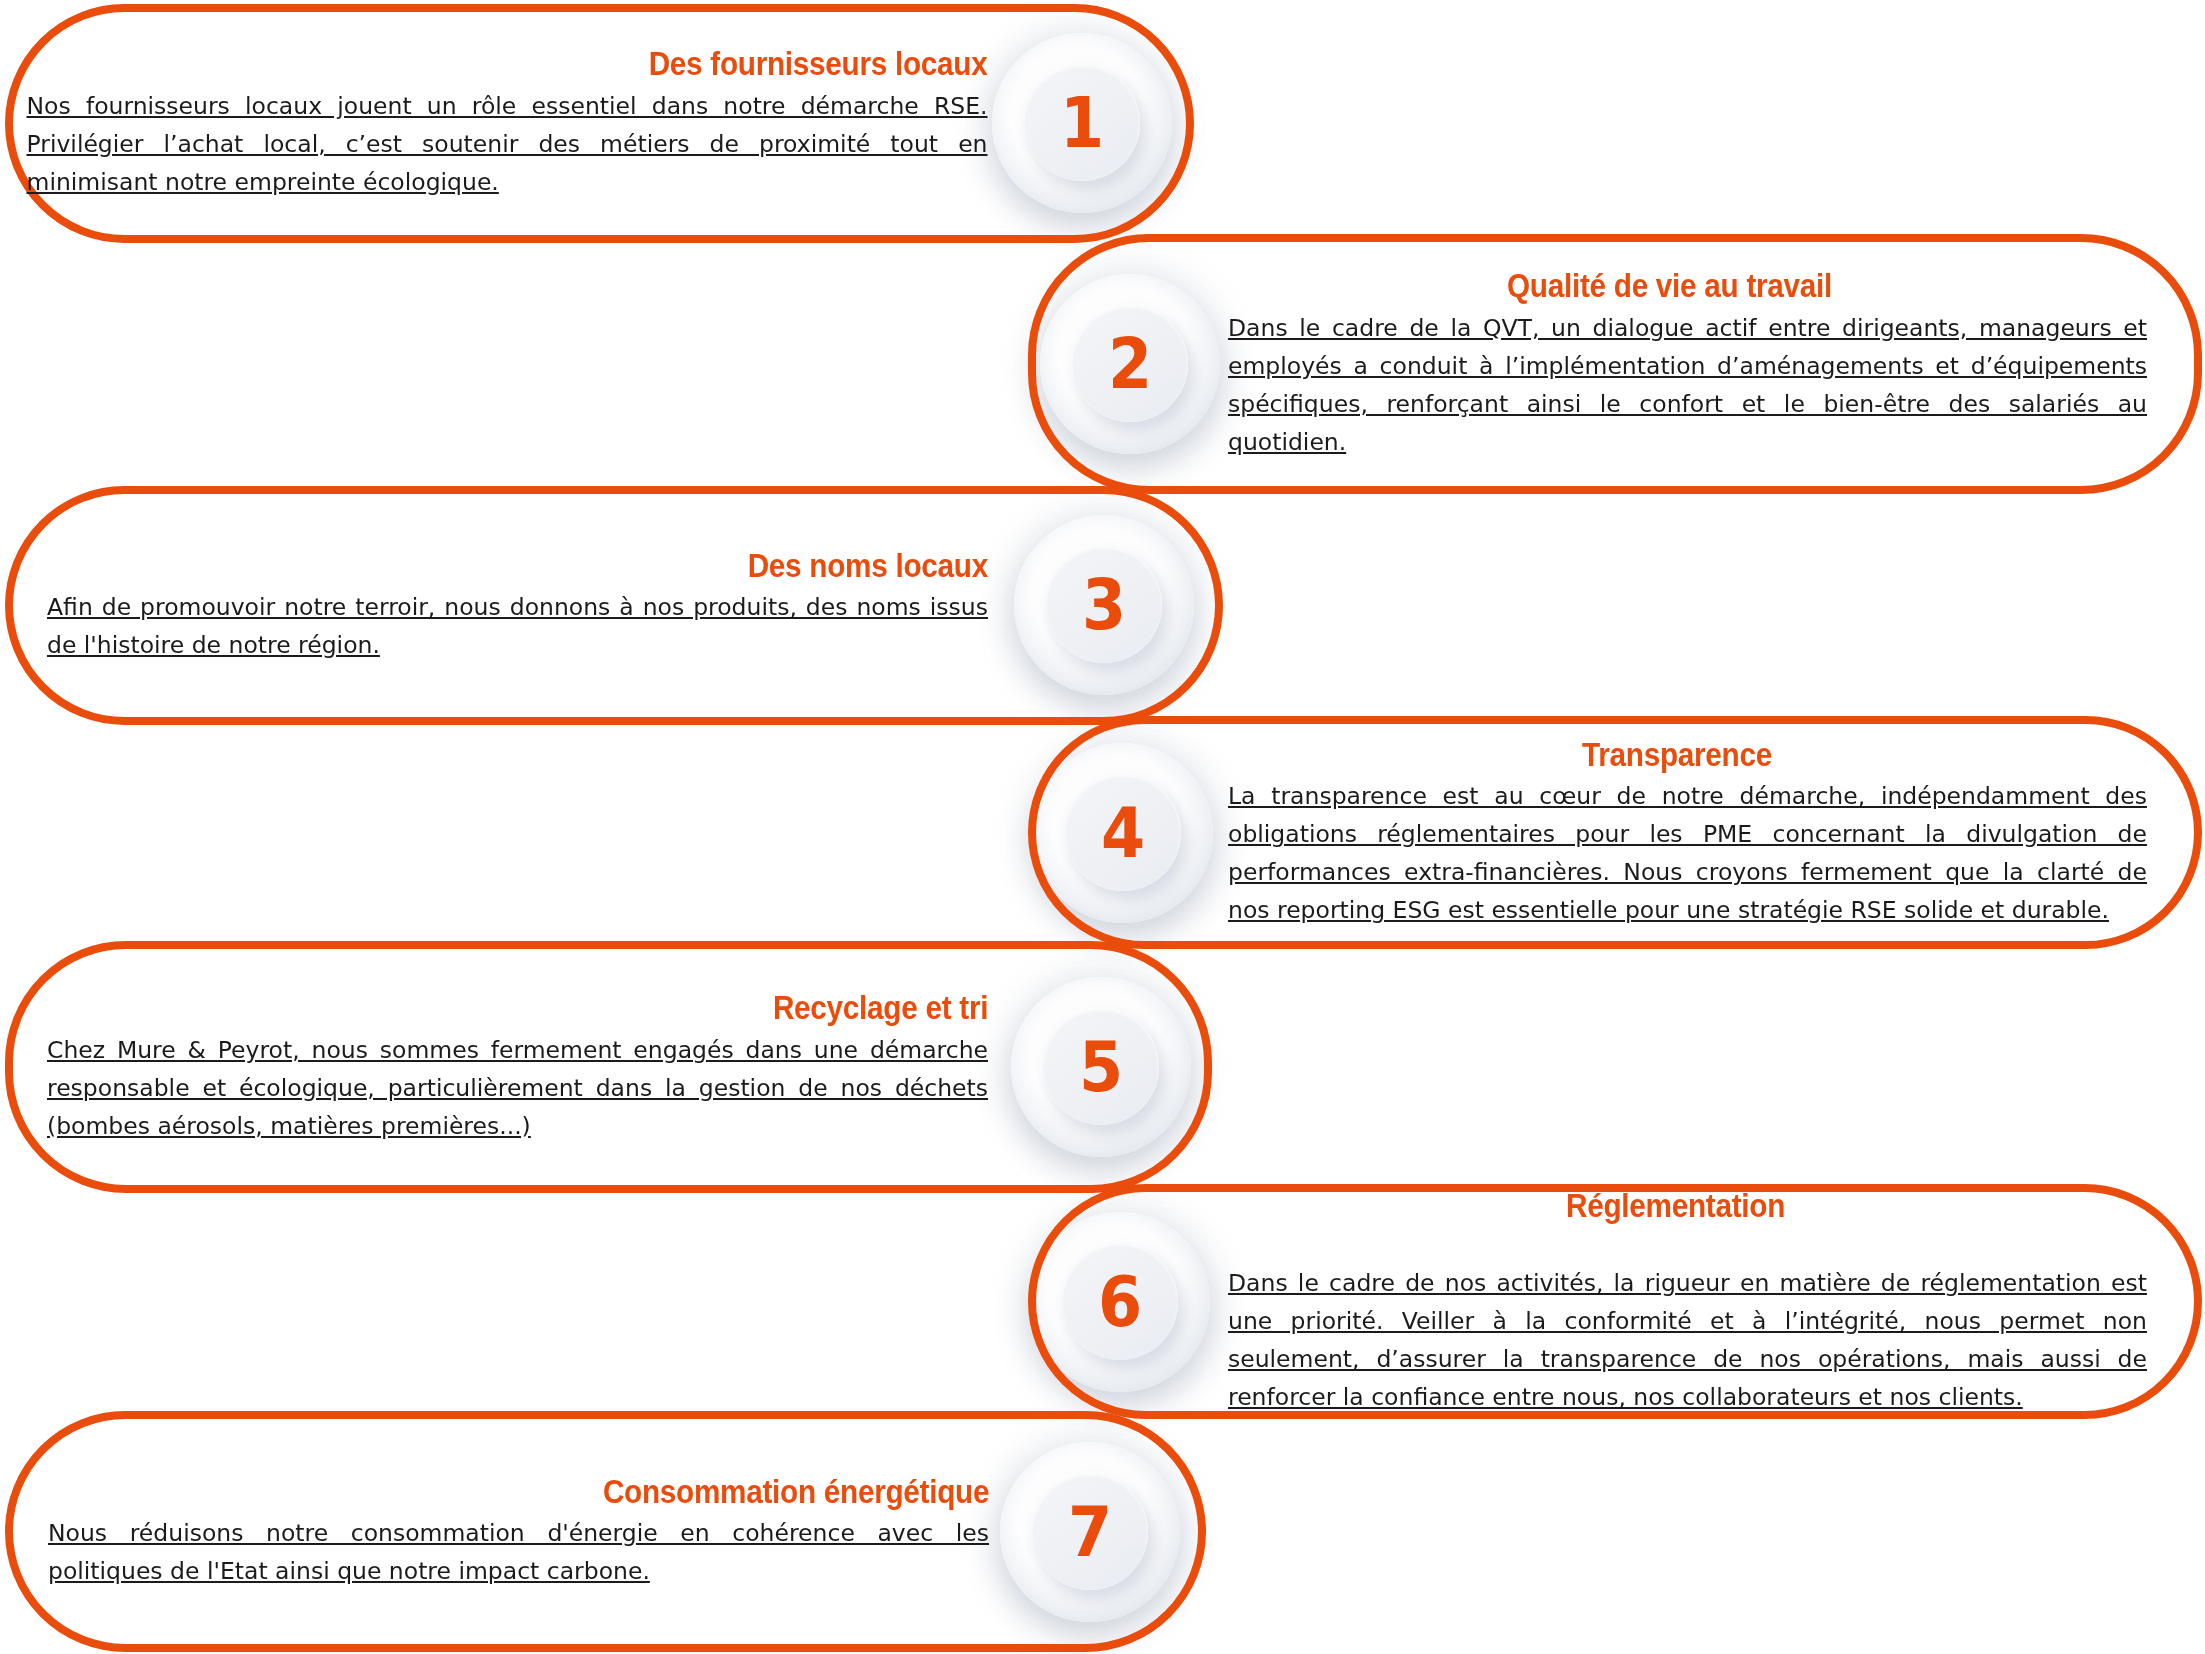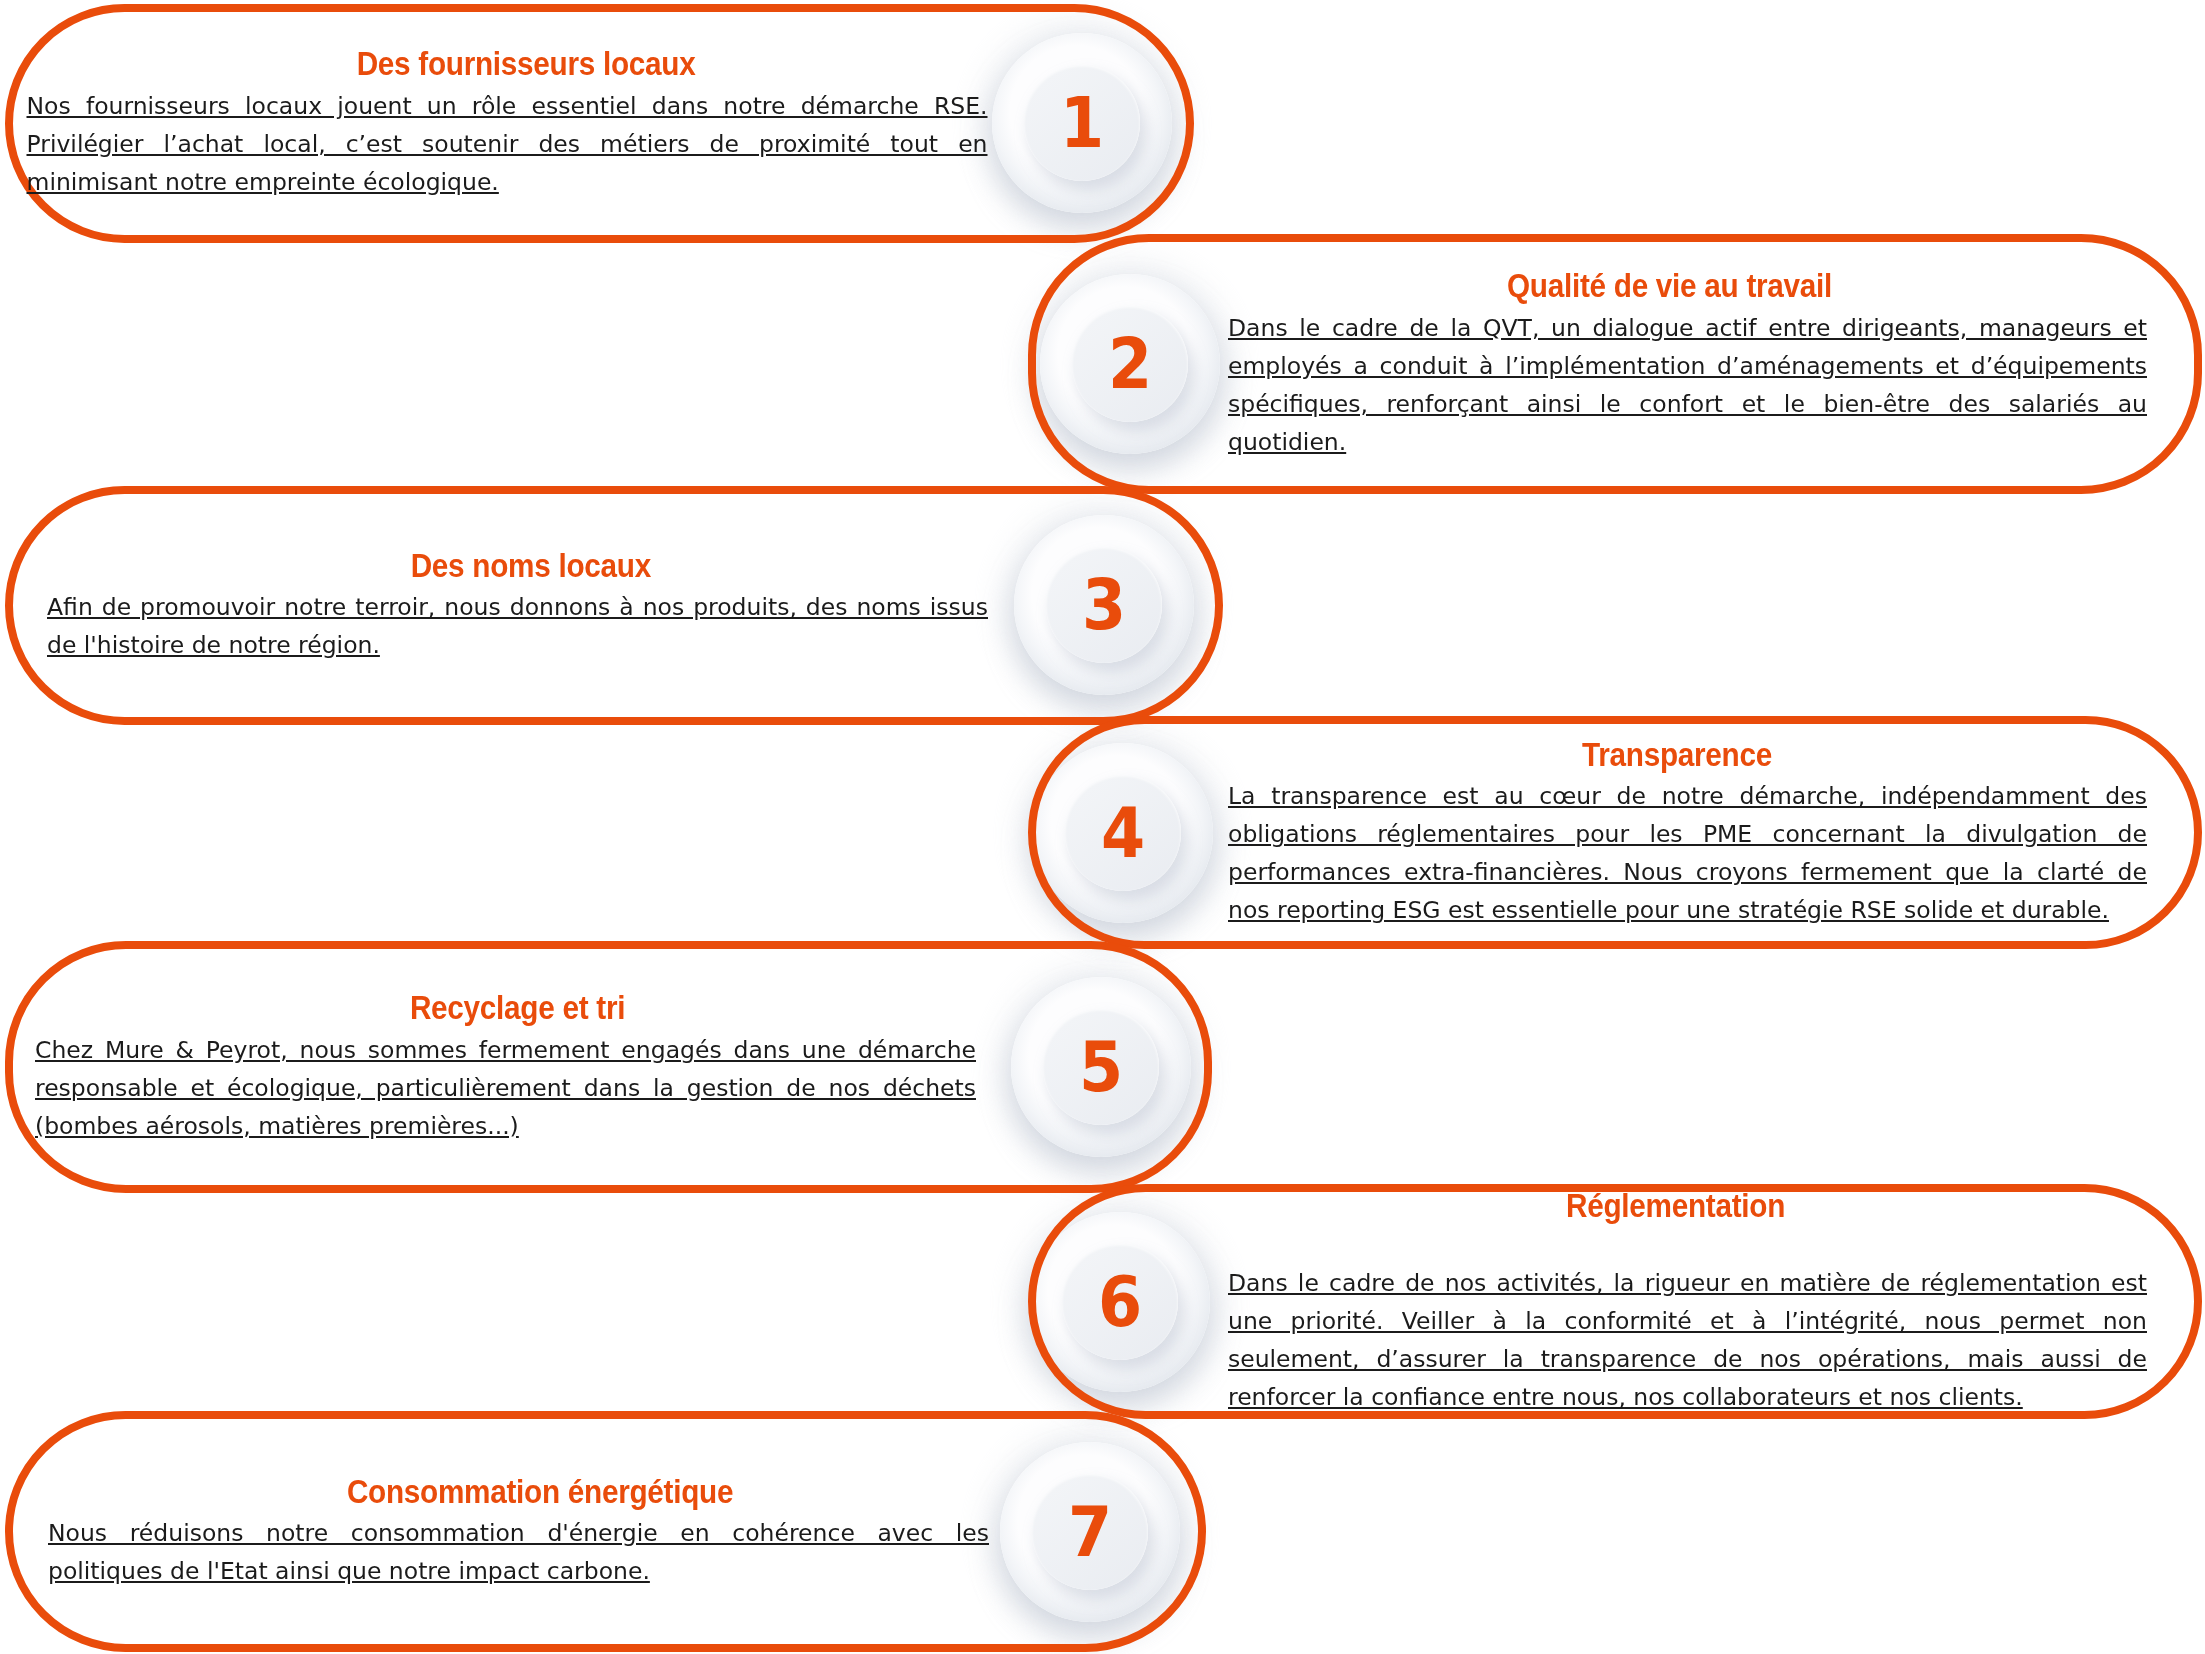--- a/index.html
+++ b/index.html
@@ -70,39 +70,39 @@
     position:absolute;
     display:flex;
     flex-direction:column;
     justify-content:center;
     box-sizing:border-box;
   }
   #t1{left:26.5px;  top:3.5px;    width:961px; height:239px;}
   #t2{left:1228px;top:234px;  width:919px; height:260px;}
   #t3{left:47px;  top:486px;  width:941px; height:239px;}
   #t4{left:1228px;top:716px; width:919px; height:233px;}
-  #t5{left:35px;  top:941px; width:941px; height:252px;}
+  #t5{left:47px;  top:941px; width:941px; height:252px;}
   #t6{left:1228px;top:1184px; width:919px; height:235px;gap:36px;}
   #t7{left:48px;  top:1411px; width:941px; height:241px;}
 
   .title{
     font-family:"Liberation Sans",sans-serif;
     font-weight:700;
     font-size:33px;
     line-height:38px;
     color:var(--orange);
     margin:0 0 3.5px 0;
   }
   .cond{
     display:inline-block;
     transform:scaleX(.9);
     letter-spacing:-0.3px;
     white-space:nowrap;
   }
-  .txt.side-left .title{text-align:center;}
+  .txt.side-left .title{text-align:right;}
   .txt.side-left .cond{transform-origin:100% 50%;}
   .txt.side-right .title{text-align:center;}
   .txt.side-right .cond{transform-origin:0 50%;}
 
   .body{
     font-family:"DejaVu Sans",sans-serif;
     font-size:23.5px;
     line-height:38px;
     color:var(--ink);
     text-align:justify;

